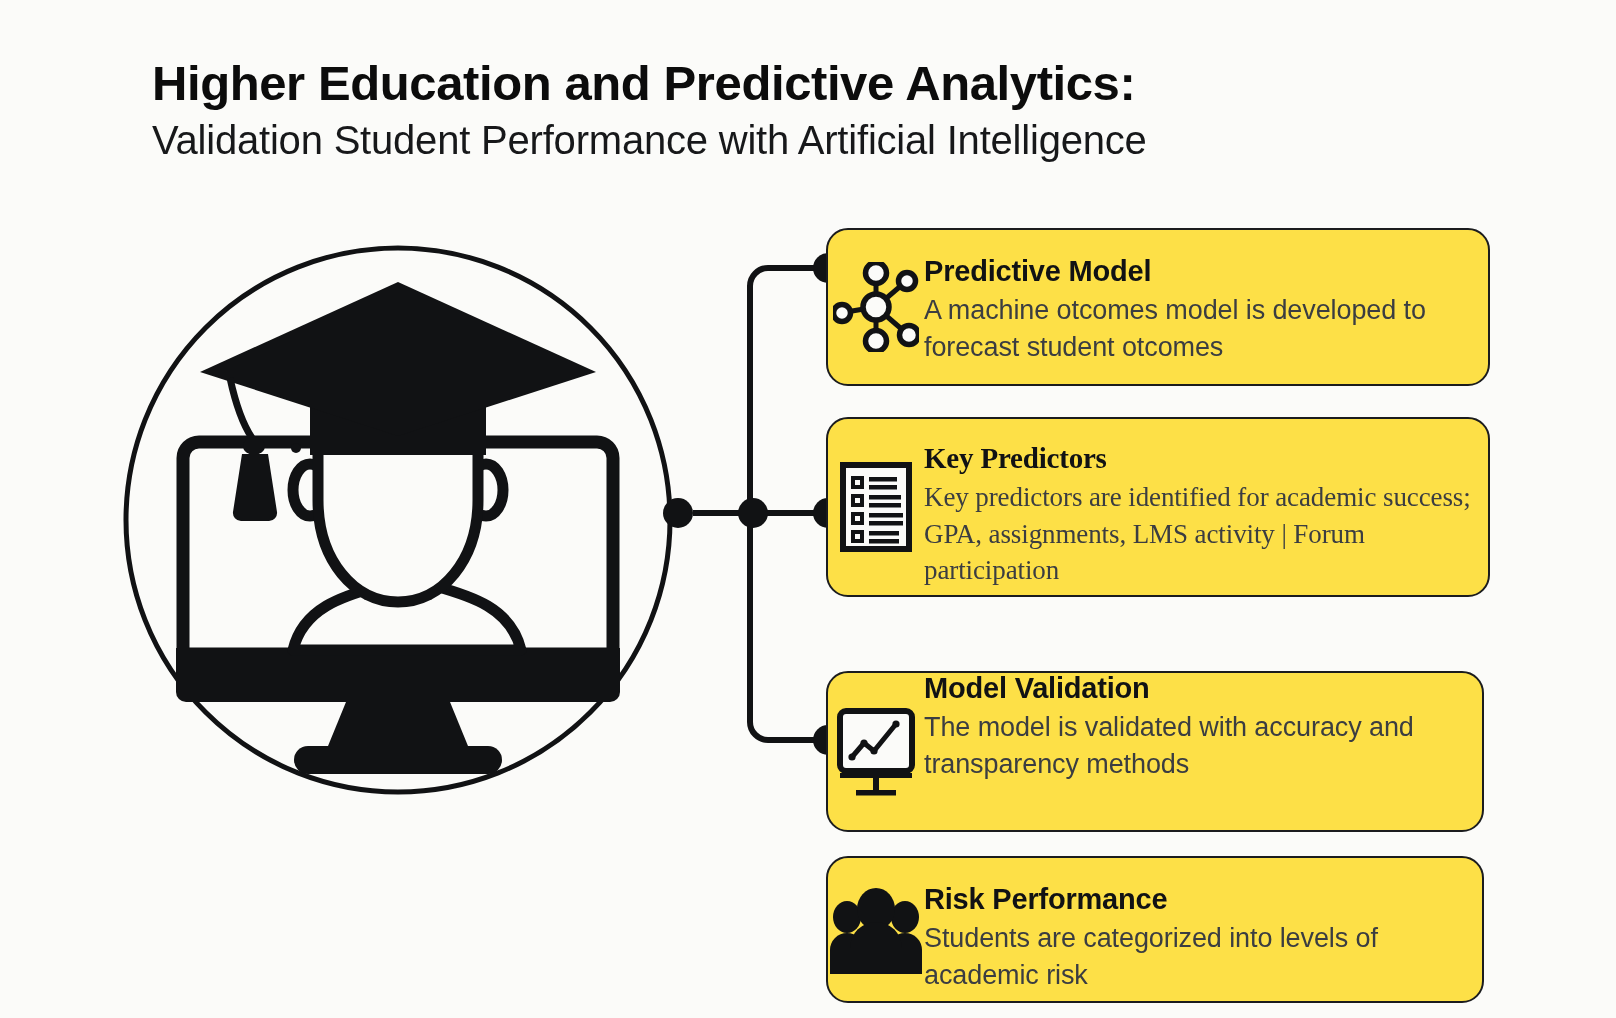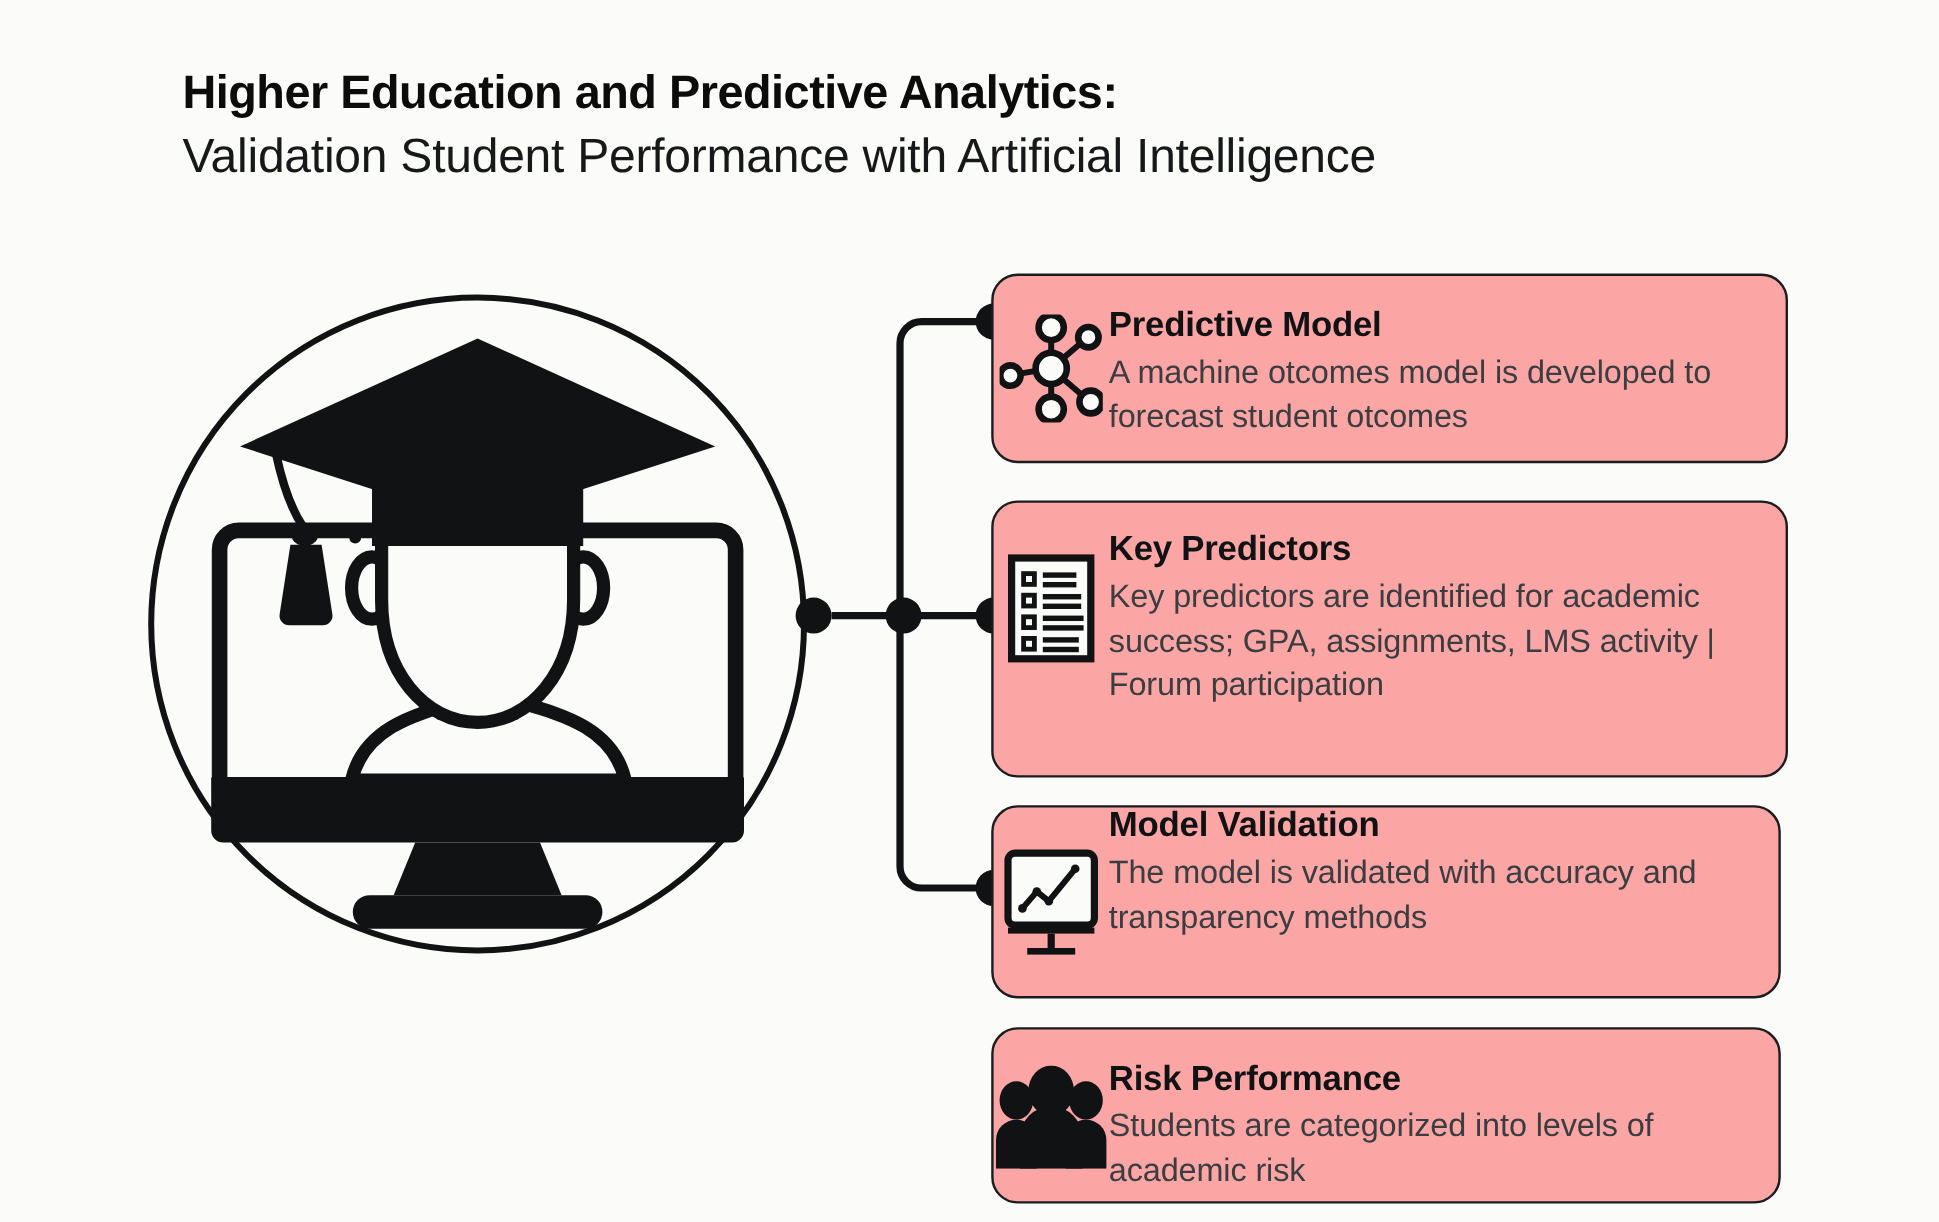--- a/index.html
+++ b/index.html
@@ -20,21 +20,21 @@
   }
 
   
   .title-block {
     position: absolute;
     left: 152px;
     top: 58px;
     width: 1300px;
   }
   .title-main {
-    font-size: 39px;
+    font-size: 49px;
     font-weight: bold;
     color: #0c0c0c;
     letter-spacing: -0.4px;
     line-height: 1.05;
     white-space: nowrap;
   }
   .title-sub {
     font-size: 40px;
     font-weight: normal;
     color: #17181a;
@@ -67,21 +67,21 @@
     height: 1018px;
     pointer-events: none;
   }
 
   
   .card {
     position: absolute;
     box-sizing: border-box;
     border: 2.5px solid #1b1c1e;
     border-radius: 22px;
-    background: #fca5a5;
+    background: #fde047;
     display: flex;
     align-items: flex-start;
     padding: 0;
   }
   .card-icon {
     flex: 0 0 auto;
     width: 96px;
     display: flex;
     align-items: center;
     justify-content: center;
@@ -105,21 +105,21 @@
     color: #3b3d41;
     line-height: 1.36;
     letter-spacing: -0.1px;
   }
 
   
   #card-1 { left: 826px; top: 228px; width: 664px; height: 158px; }
   #card-1 .card-icon { align-self: center; }
   #card-1 .card-body { margin-top: 26px; }
 
-  #card-2 { left: 826px; top: 417px; width: 664px; height: 231px; }
+  #card-2 { left: 826px; top: 417px; width: 664px; height: 180px; font-family: Liberation Serif, serif; }
   #card-2 .card-icon { margin-top: 42px; }
   #card-2 .card-body { margin-top: 24px; }
 
   #card-3 { left: 826px; top: 671px; width: 658px; height: 161px; }
   #card-3 .card-icon { align-self: center; }
   #card-3 .card-body { }
 
   #card-4 { left: 826px; top: 856px; width: 658px; height: 147px; }
   #card-4 .card-icon { margin-top: 30px; }
   #card-4 .card-body { margin-top: 26px; }

